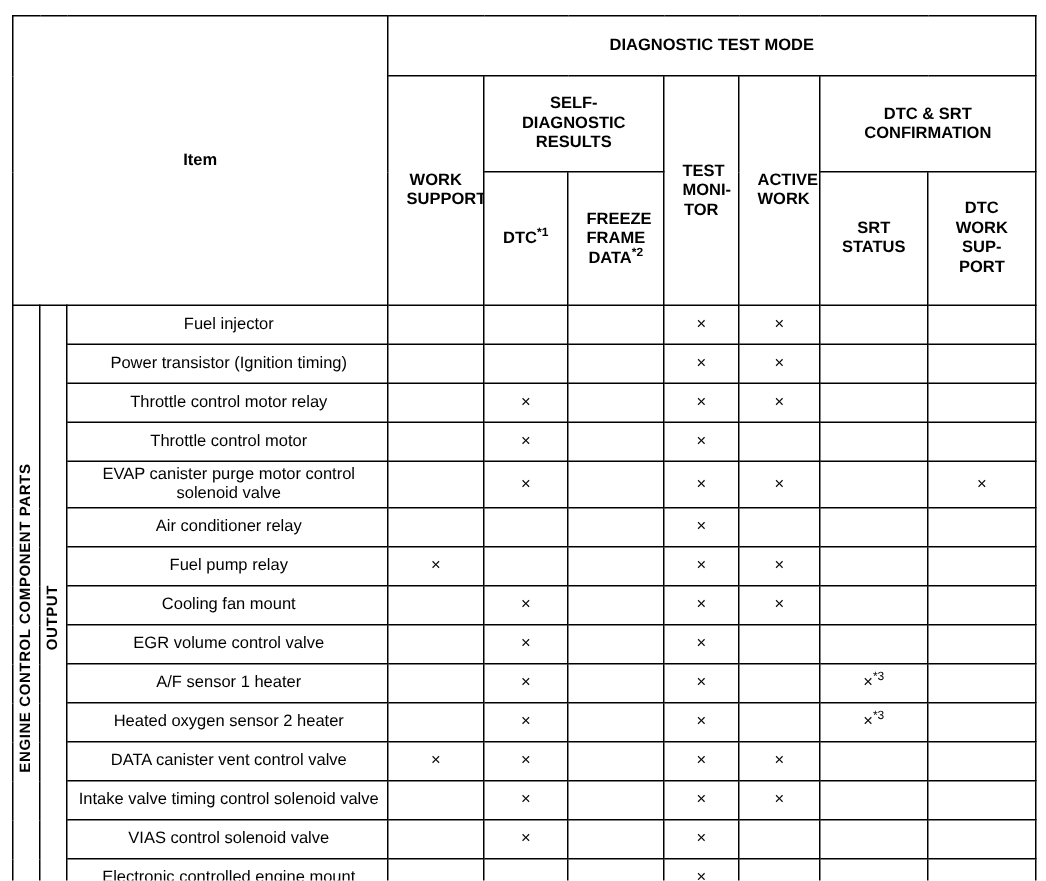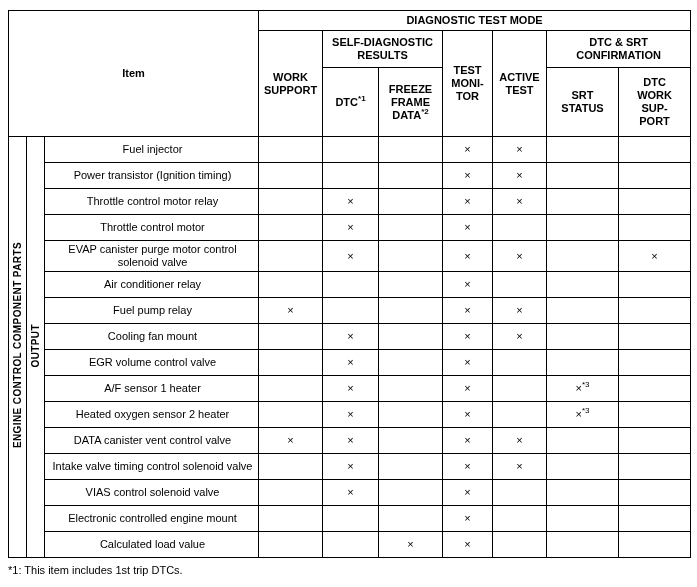--- a/index.html
+++ b/index.html
@@ -22,21 +22,21 @@
   .diag th, .diag td {
     border: 1px solid #000;
     font-size: 11px;
     line-height: 13px;
     vertical-align: middle;
     overflow: hidden;
   }
   .diag th {
     font-weight: bold;
     text-align: center;
-    padding: 2px;
+    padding: 12px;
   }
   .pre { white-space: pre-line; }
   tr.hrow1 th { height: 15px; }
   tr.hrow2 th { height: 32px; }
   tr.hrow3 th { height: 64px; }
 
   td.item-cell {
     text-align: center;
     padding: 2px 3px 2px 5px;
     height: 21px;
@@ -95,21 +95,21 @@
       </tr>
       <tr class="hrow2">
         <th rowspan="2"><span class="pre">WORK
 SUPPORT</span></th>
         <th colspan="2"><span class="pre">SELF-DIAGNOSTIC
 RESULTS</span></th>
         <th rowspan="2"><span class="pre">TEST
 MONI-
 TOR</span></th>
         <th rowspan="2"><span class="pre">ACTIVE
-TEST</span></th>
+WORK</span></th>
         <th colspan="2"><span class="pre">DTC &amp; SRT
 CONFIRMATION</span></th>
       </tr>
       <tr class="hrow3">
         <th><span class="pre">DTC</span><sup>*1</sup></th>
         <th><span class="pre">FREEZE
 FRAME
 DATA</span><sup>*2</sup></th>
         <th><span class="pre">SRT
 STATUS</span></th>

